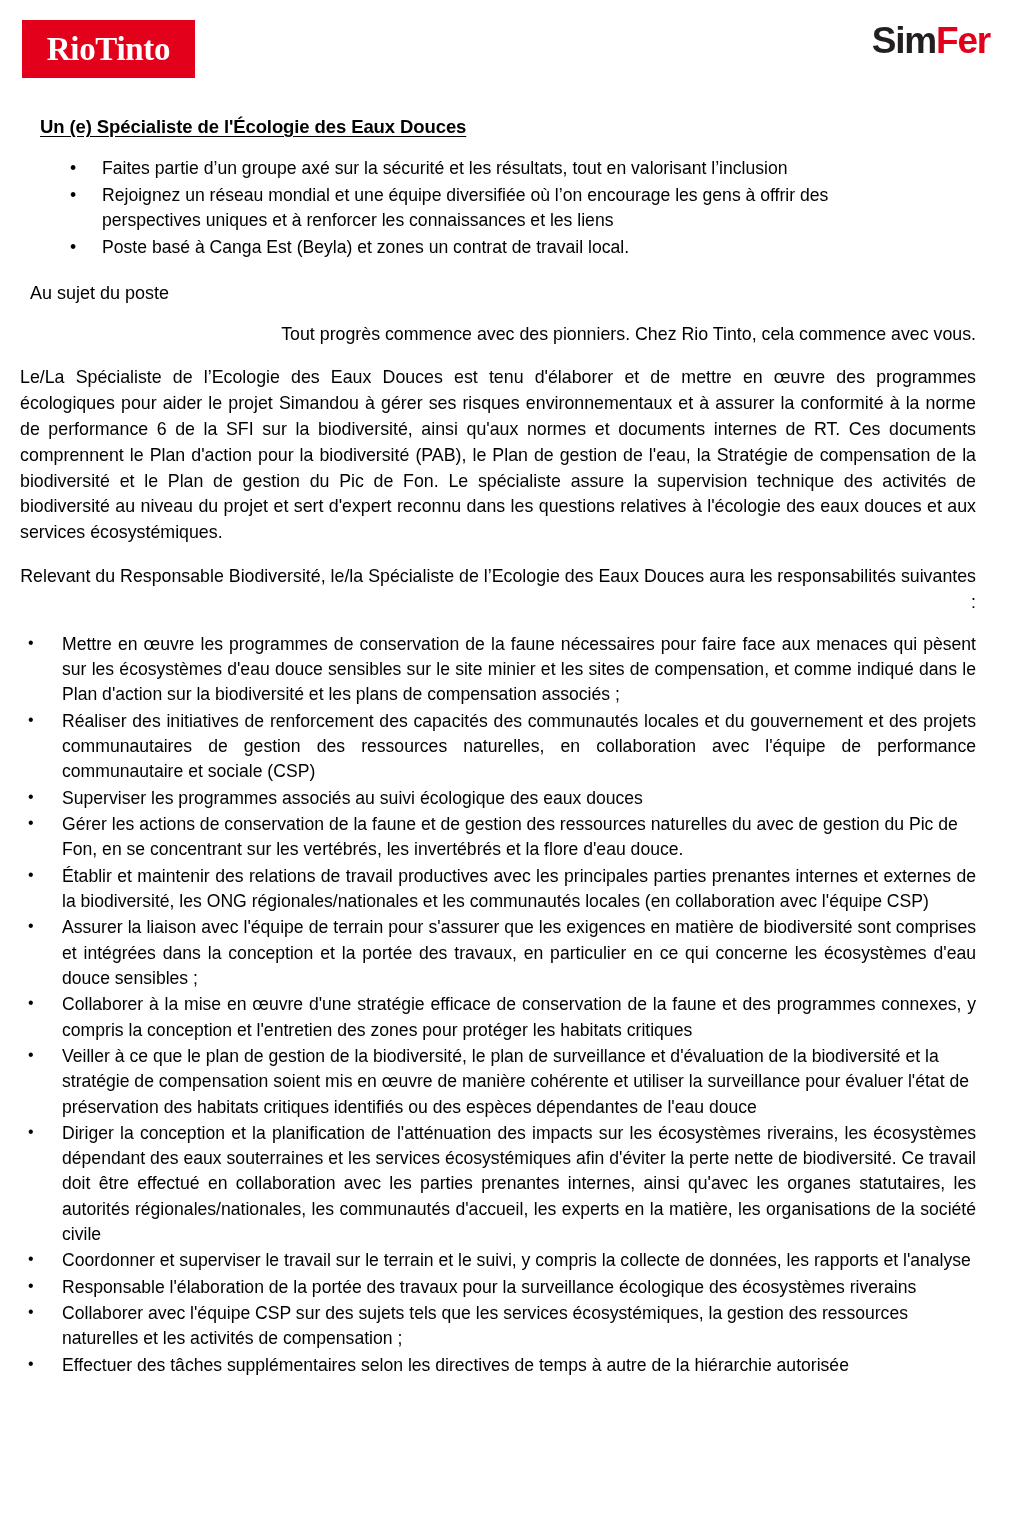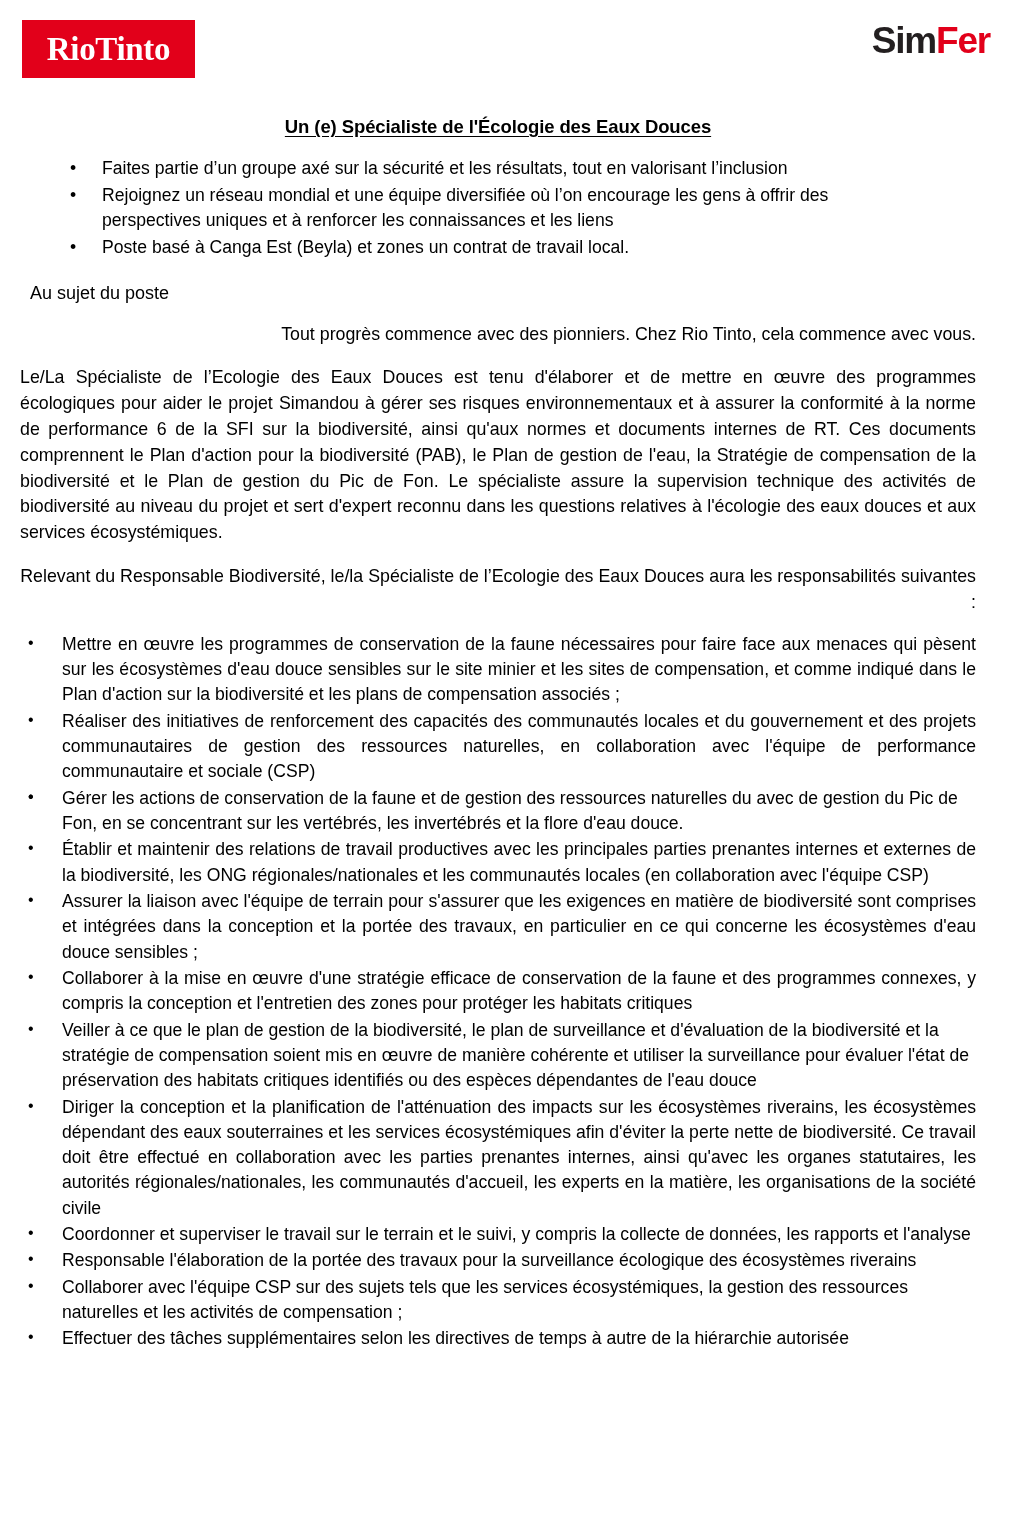--- a/index.html
+++ b/index.html
@@ -57,21 +57,21 @@
     font-size: 37px;
     line-height: 1;
     letter-spacing: -1.2px;
     white-space: nowrap;
   }
   .logo-simfer .sim { color: #231f20; }
   .logo-simfer .fer { color: #e2001a; }
 
   
   .doc-title {
-    text-align: center;
+    text-align: left;
     font-size: 18.5px;
     font-weight: bold;
     margin: 20px 0 0 0;
     padding: 0 40px;
     letter-spacing: -0.1px;
   }
   .doc-title span {
     text-decoration: underline;
     text-underline-offset: 3px;
   }
@@ -168,21 +168,21 @@
 
   <h2 class="section-heading">Au sujet du poste</h2>
 
   <p class="para ragged">Tout progrès commence avec des pionniers. Chez Rio Tinto, cela commence avec vous.</p>
   <p class="para">Le/La Spécialiste de l’Ecologie des Eaux Douces est tenu d'élaborer et de mettre en œuvre des programmes écologiques pour aider le projet Simandou à gérer ses risques environnementaux et à assurer la conformité à la norme de performance 6 de la SFI sur la biodiversité, ainsi qu'aux normes et documents internes de RT. Ces documents comprennent le Plan d'action pour la biodiversité (PAB), le Plan de gestion de l'eau, la Stratégie de compensation de la biodiversité et le Plan de gestion du Pic de Fon. Le spécialiste assure la supervision technique des activités de biodiversité au niveau du projet et sert d'expert reconnu dans les questions relatives à l'écologie des eaux douces et aux services écosystémiques.</p>
   <p class="para ragged">Relevant du Responsable Biodiversité, le/la Spécialiste de l’Ecologie des Eaux Douces aura les responsabilités suivantes :</p>
 
   <ul class="resp-list">
     <li><span class="dot">•</span><span>Mettre en œuvre les programmes de conservation de la faune nécessaires pour faire face aux menaces qui pèsent sur les écosystèmes d'eau douce sensibles sur le site minier et les sites de compensation, et comme indiqué dans le Plan d'action sur la biodiversité et les plans de compensation associés ;</span></li>
     <li><span class="dot">•</span><span>Réaliser des initiatives de renforcement des capacités des communautés locales et du gouvernement et des projets communautaires de gestion des ressources naturelles, en collaboration avec l'équipe de performance communautaire et sociale (CSP)</span></li>
-    <li class="ragged"><span class="dot">•</span></li>
+    <li class="ragged"><span class="dot">•</span><span>Superviser les programmes associés au suivi écologique des eaux douces</span></li>
     <li class="ragged"><span class="dot">•</span><span>Gérer les actions de conservation de la faune et de gestion des ressources naturelles du avec de gestion du Pic de Fon, en se concentrant sur les vertébrés, les invertébrés et la flore d'eau douce.</span></li>
     <li><span class="dot">•</span><span>Établir et maintenir des relations de travail productives avec les principales parties prenantes internes et externes de la biodiversité, les ONG régionales/nationales et les communautés locales (en collaboration avec l'équipe CSP)</span></li>
     <li><span class="dot">•</span><span>Assurer la liaison avec l'équipe de terrain pour s'assurer que les exigences en matière de biodiversité sont comprises et intégrées dans la conception et la portée des travaux, en particulier en ce qui concerne les écosystèmes d'eau douce sensibles ;</span></li>
     <li><span class="dot">•</span><span>Collaborer à la mise en œuvre d'une stratégie efficace de conservation de la faune et des programmes connexes, y compris la conception et l'entretien des zones pour protéger les habitats critiques</span></li>
     <li class="ragged"><span class="dot">•</span><span>Veiller à ce que le plan de gestion de la biodiversité, le plan de surveillance et d'évaluation de la biodiversité et la stratégie de compensation soient mis en œuvre de manière cohérente et utiliser la surveillance pour évaluer l'état de préservation des habitats critiques identifiés ou des espèces dépendantes de l'eau douce</span></li>
     <li><span class="dot">•</span><span>Diriger la conception et la planification de l'atténuation des impacts sur les écosystèmes riverains, les écosystèmes dépendant des eaux souterraines et les services écosystémiques afin d'éviter la perte nette de biodiversité. Ce travail doit être effectué en collaboration avec les parties prenantes internes, ainsi qu'avec les organes statutaires, les autorités régionales/nationales, les communautés d'accueil, les experts en la matière, les organisations de la société civile</span></li>
     <li class="ragged"><span class="dot">•</span><span>Coordonner et superviser le travail sur le terrain et le suivi, y compris la collecte de données, les rapports et l'analyse</span></li>
     <li class="ragged"><span class="dot">•</span><span>Responsable l'élaboration de la portée des travaux pour la surveillance écologique des écosystèmes riverains</span></li>
     <li class="ragged"><span class="dot">•</span><span>Collaborer avec l'équipe CSP sur des sujets tels que les services écosystémiques, la gestion des ressources naturelles et les activités de compensation ;</span></li>
     <li><span class="dot">•</span><span>Effectuer des tâches supplémentaires selon les directives de temps à autre de la hiérarchie autorisée</span></li>

